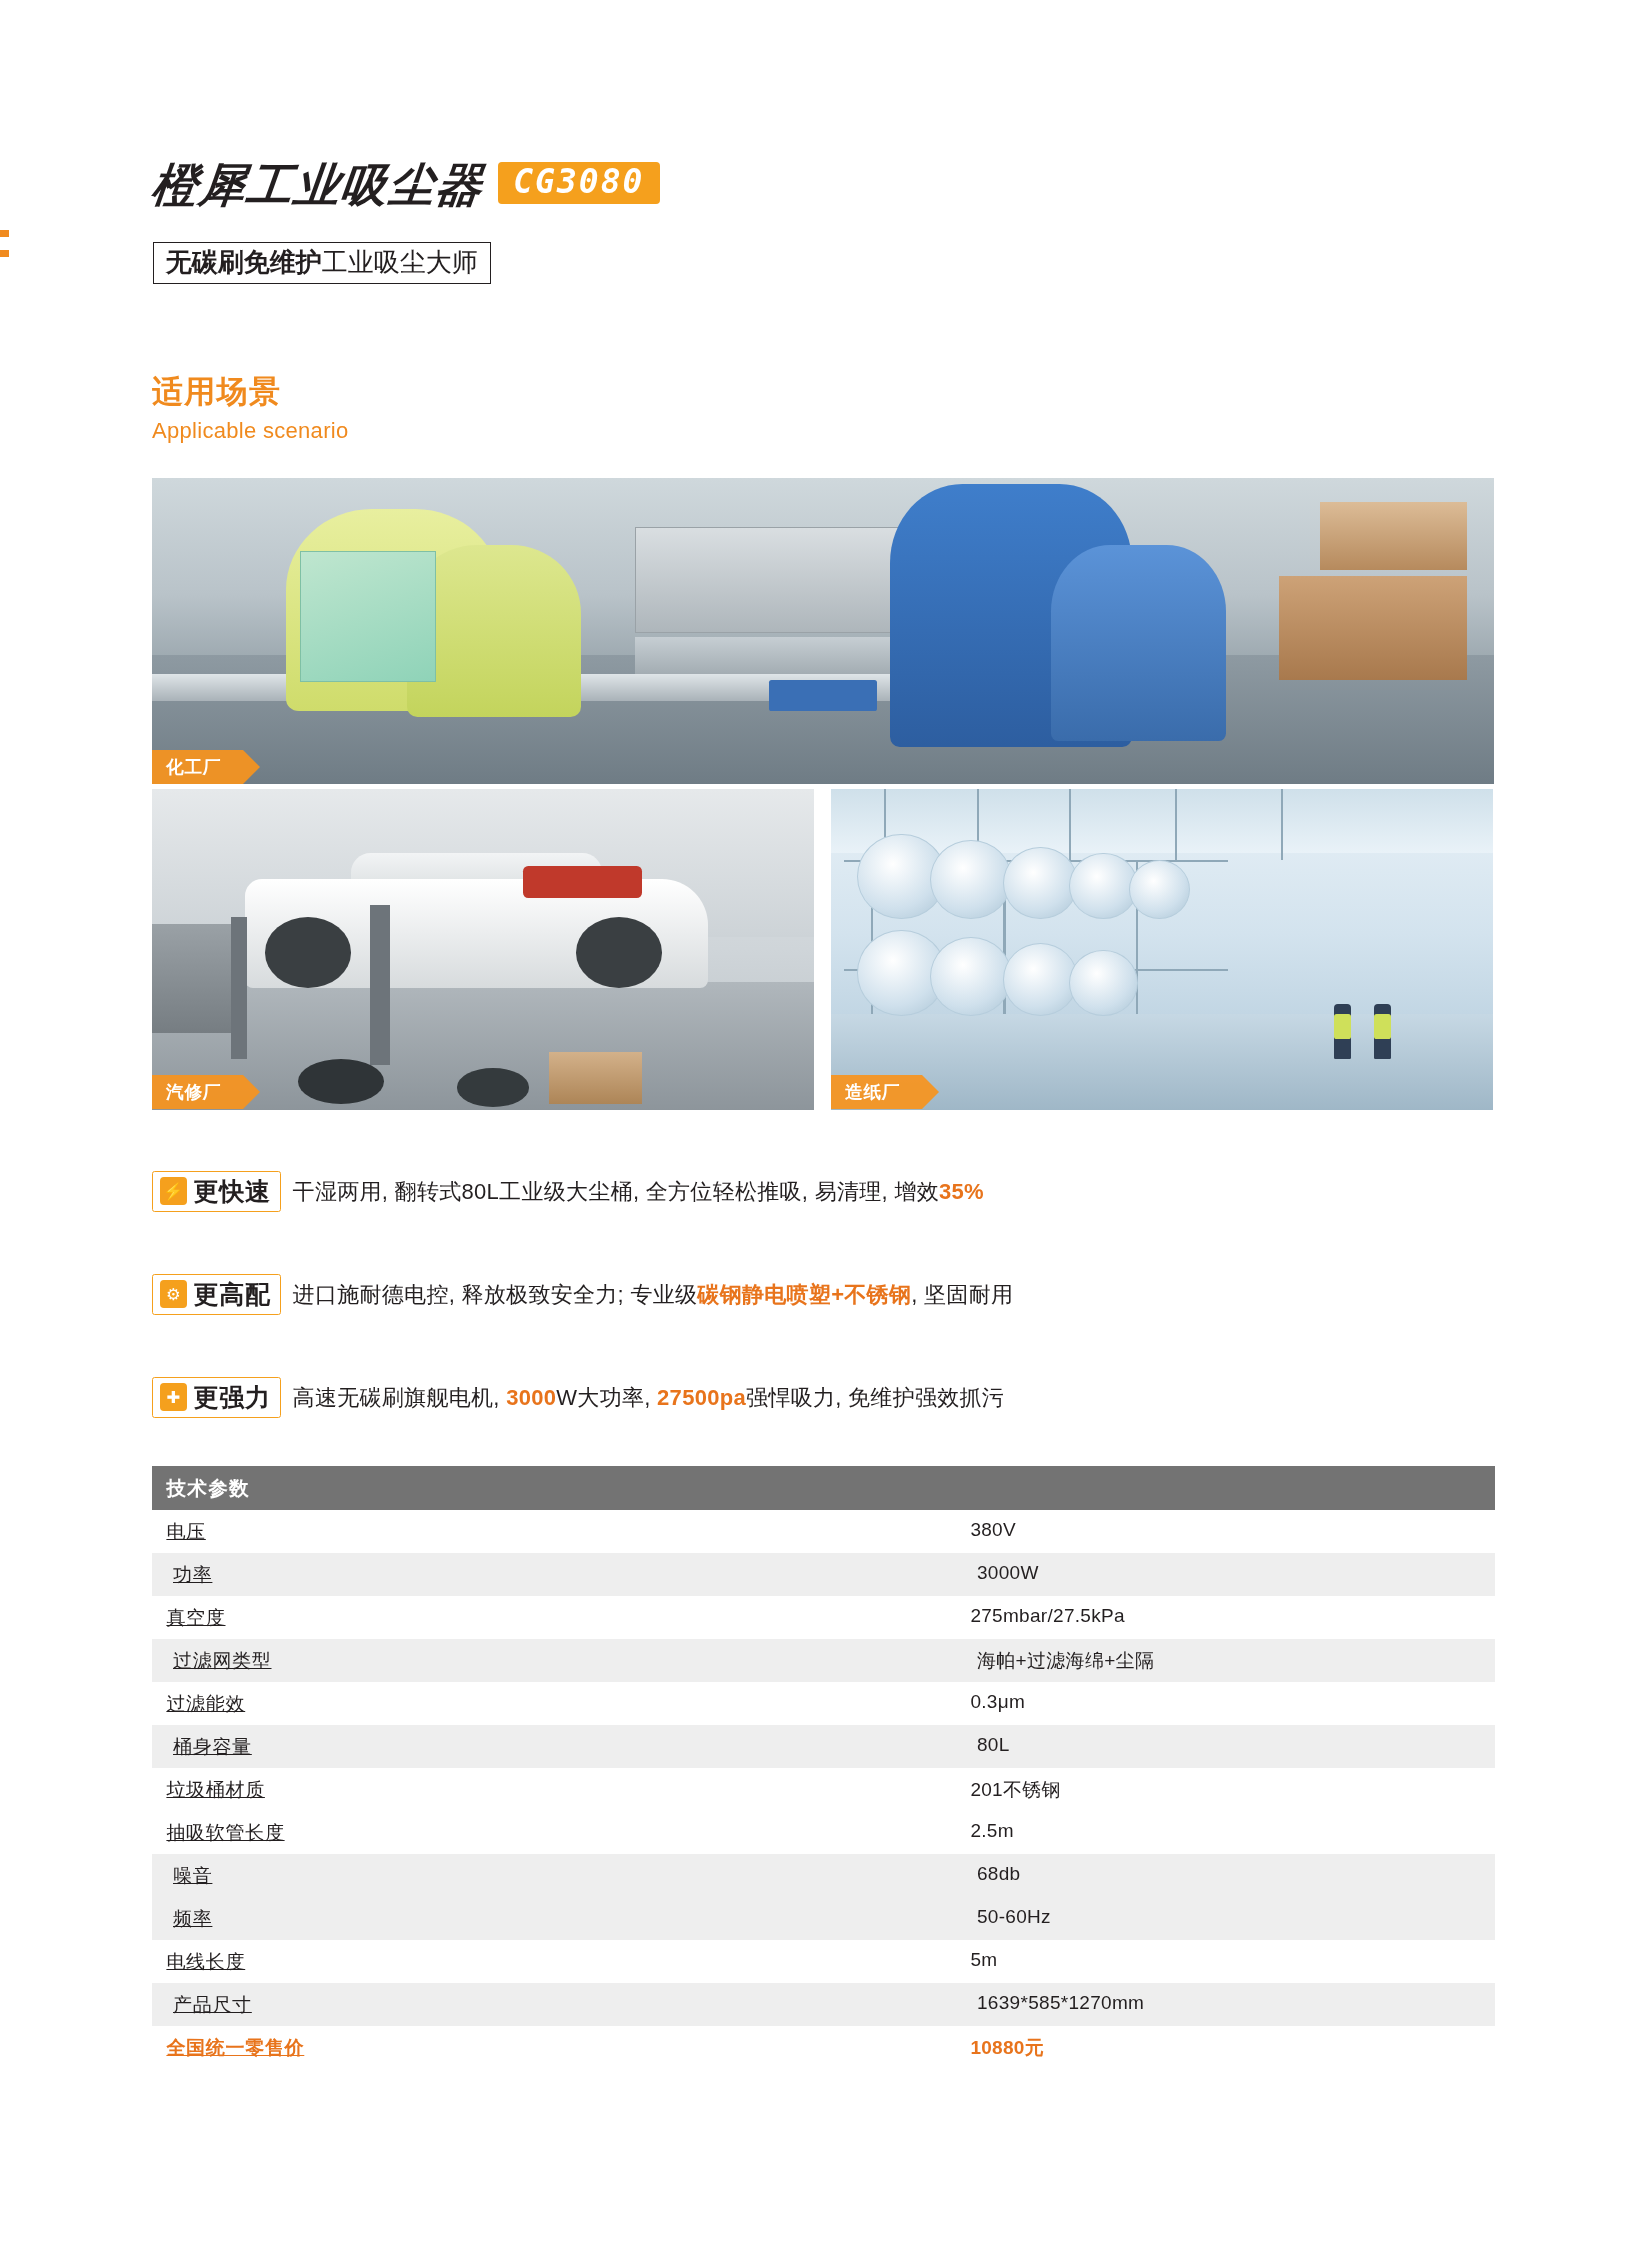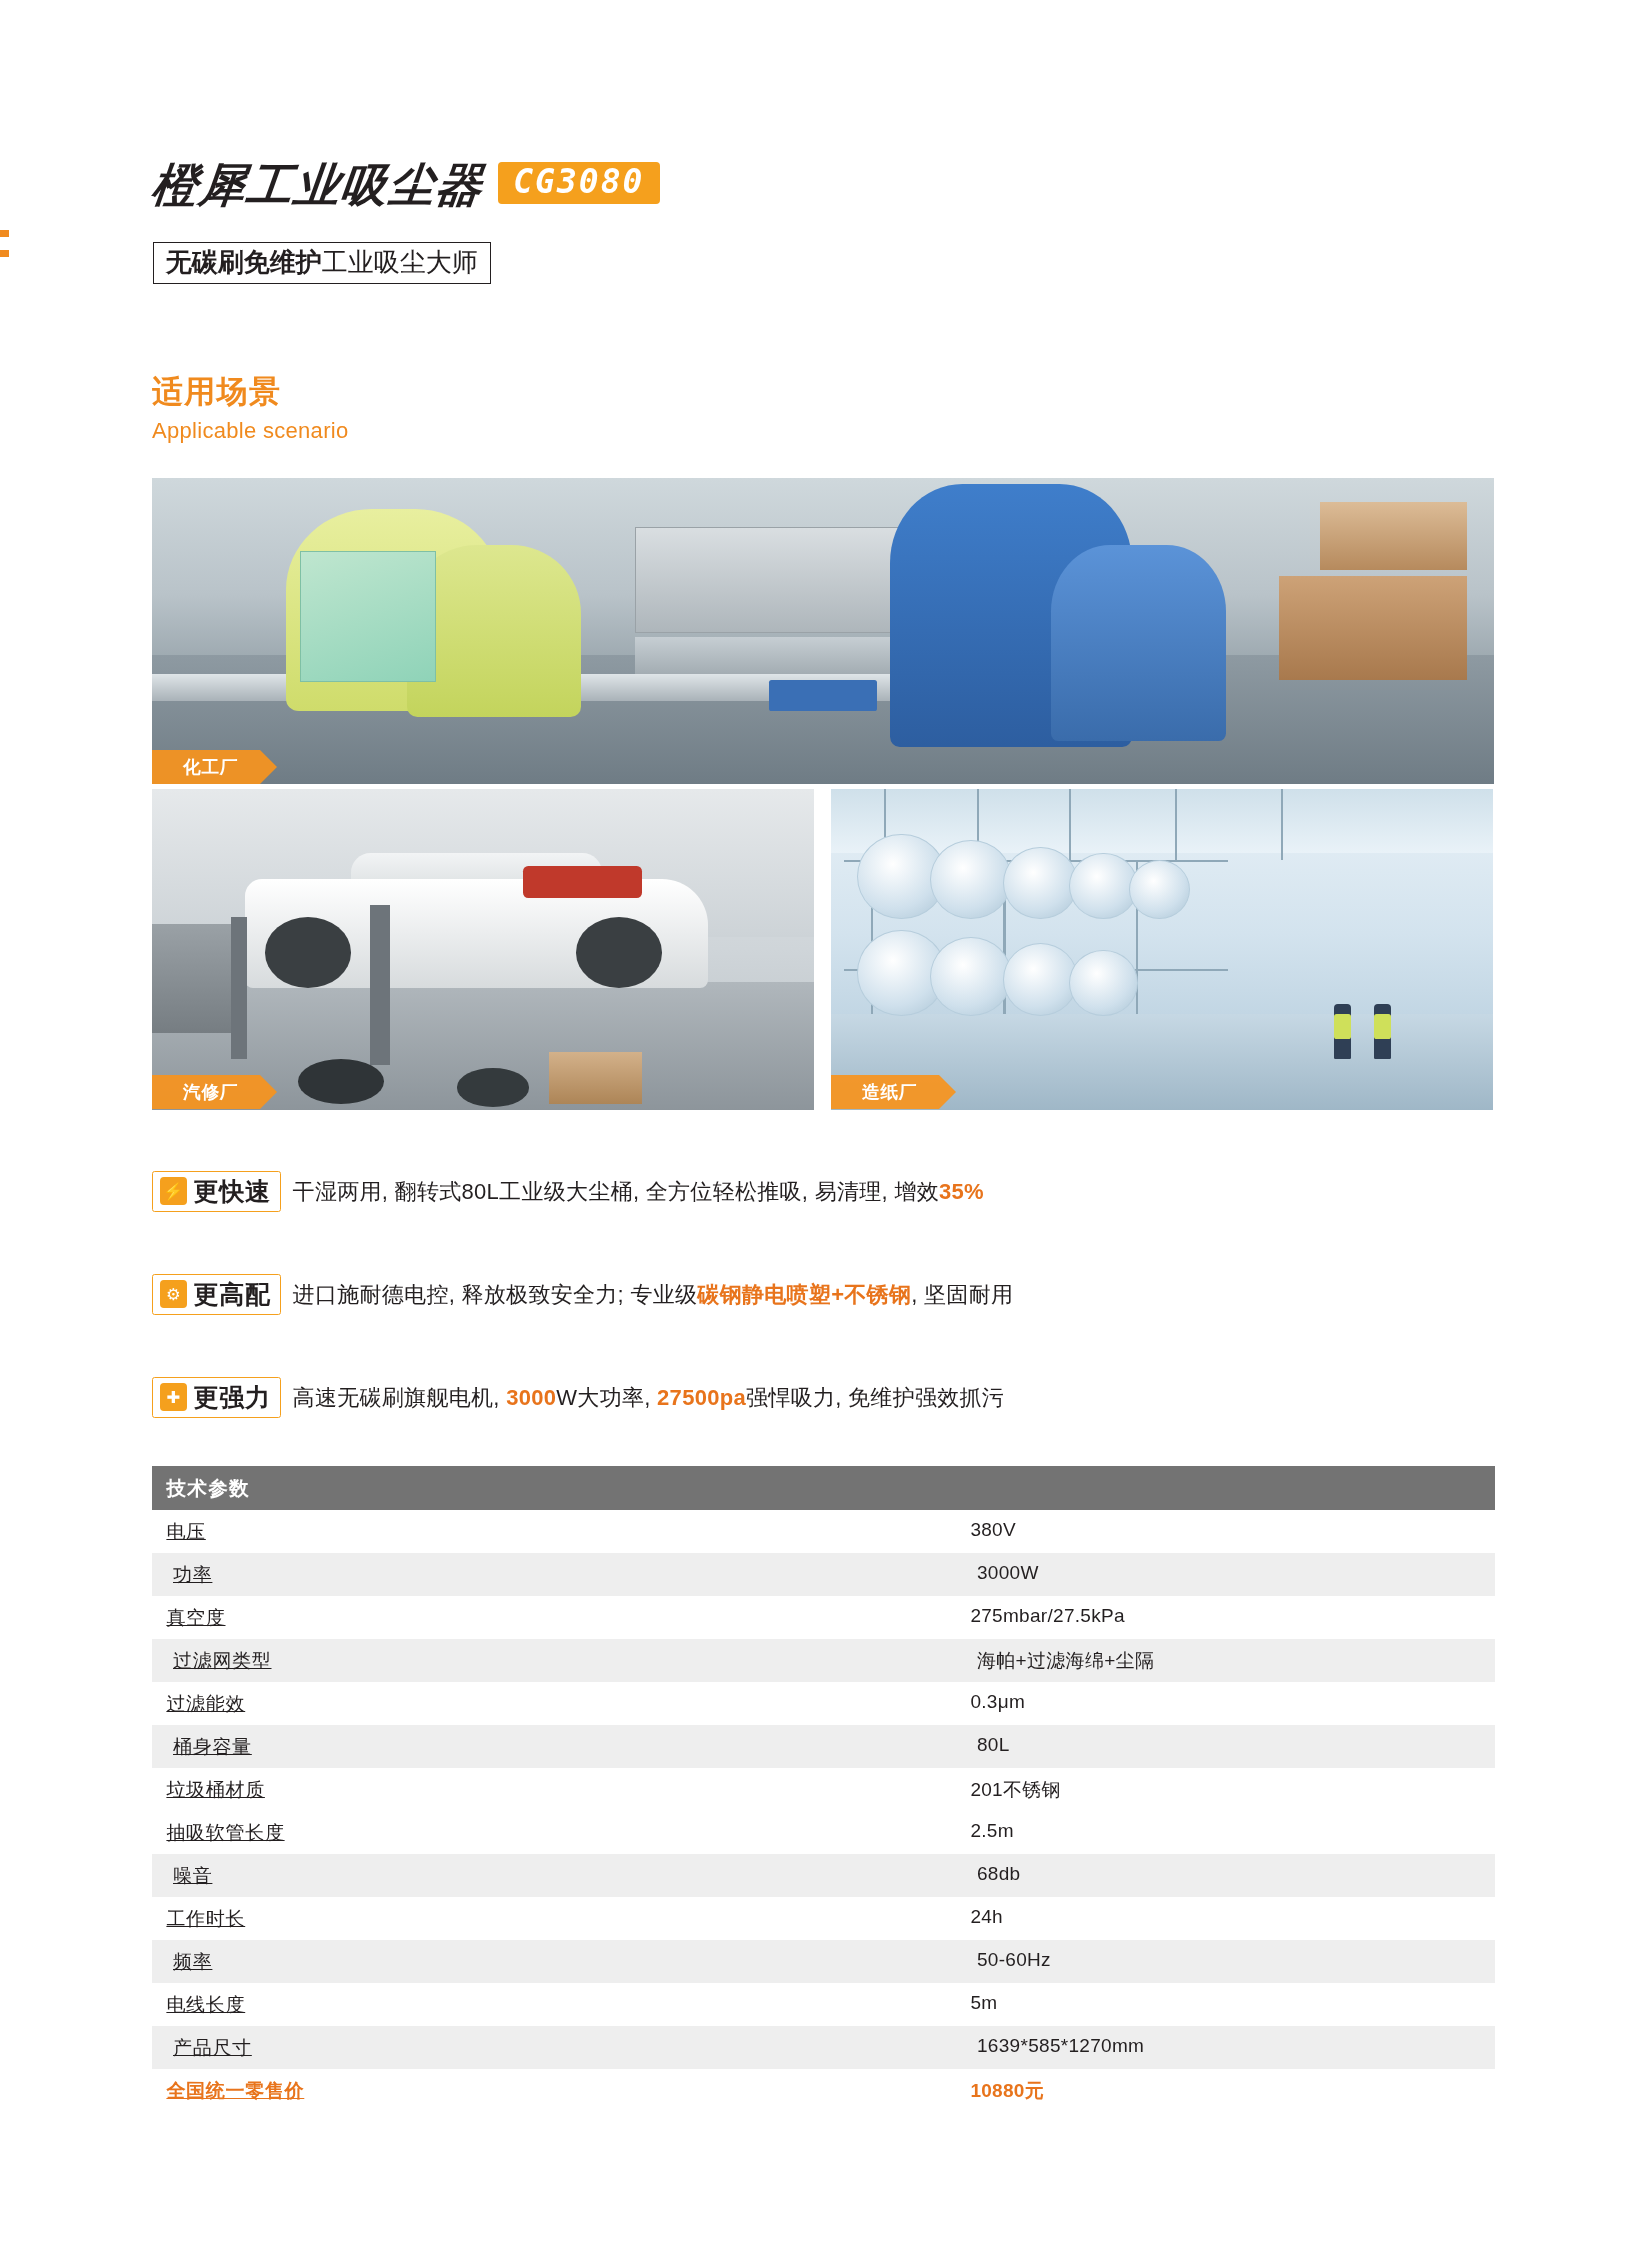--- a/index.html
+++ b/index.html
@@ -119,21 +119,21 @@
 
   .tag {
     position: absolute;
     height: 34px;
     background: rgba(247,148,29,0.92);
     color: #ffffff;
     font-size: 17.7px;
     font-weight: bold;
     display: flex;
     align-items: center;
-    padding-left: 31px;
+    padding-left: 14px;
     padding-right: 22px;
     letter-spacing: 0.7px;
     z-index: 5;
   }
   .tag::after {
     content: "";
     position: absolute;
     right: -17px;
     top: 0;
     width: 0; height: 0;
@@ -415,24 +415,20 @@
       <div class="spec-val">201不锈钢</div>
     </div>
     <div class="spec-row plain">
       <div class="spec-key">抽吸软管长度</div>
       <div class="spec-val">2.5m</div>
     </div>
     <div class="spec-row alt">
       <div class="spec-key">噪音</div>
       <div class="spec-val">68db</div>
     </div>
-    <div class="spec-row plain">
-      <div class="spec-key">工作时长</div>
-      <div class="spec-val">24h</div>
-    </div>
     <div class="spec-row alt">
       <div class="spec-key">频率</div>
       <div class="spec-val">50-60Hz</div>
     </div>
     <div class="spec-row plain">
       <div class="spec-key">电线长度</div>
       <div class="spec-val">5m</div>
     </div>
     <div class="spec-row alt">
       <div class="spec-key">产品尺寸</div>

